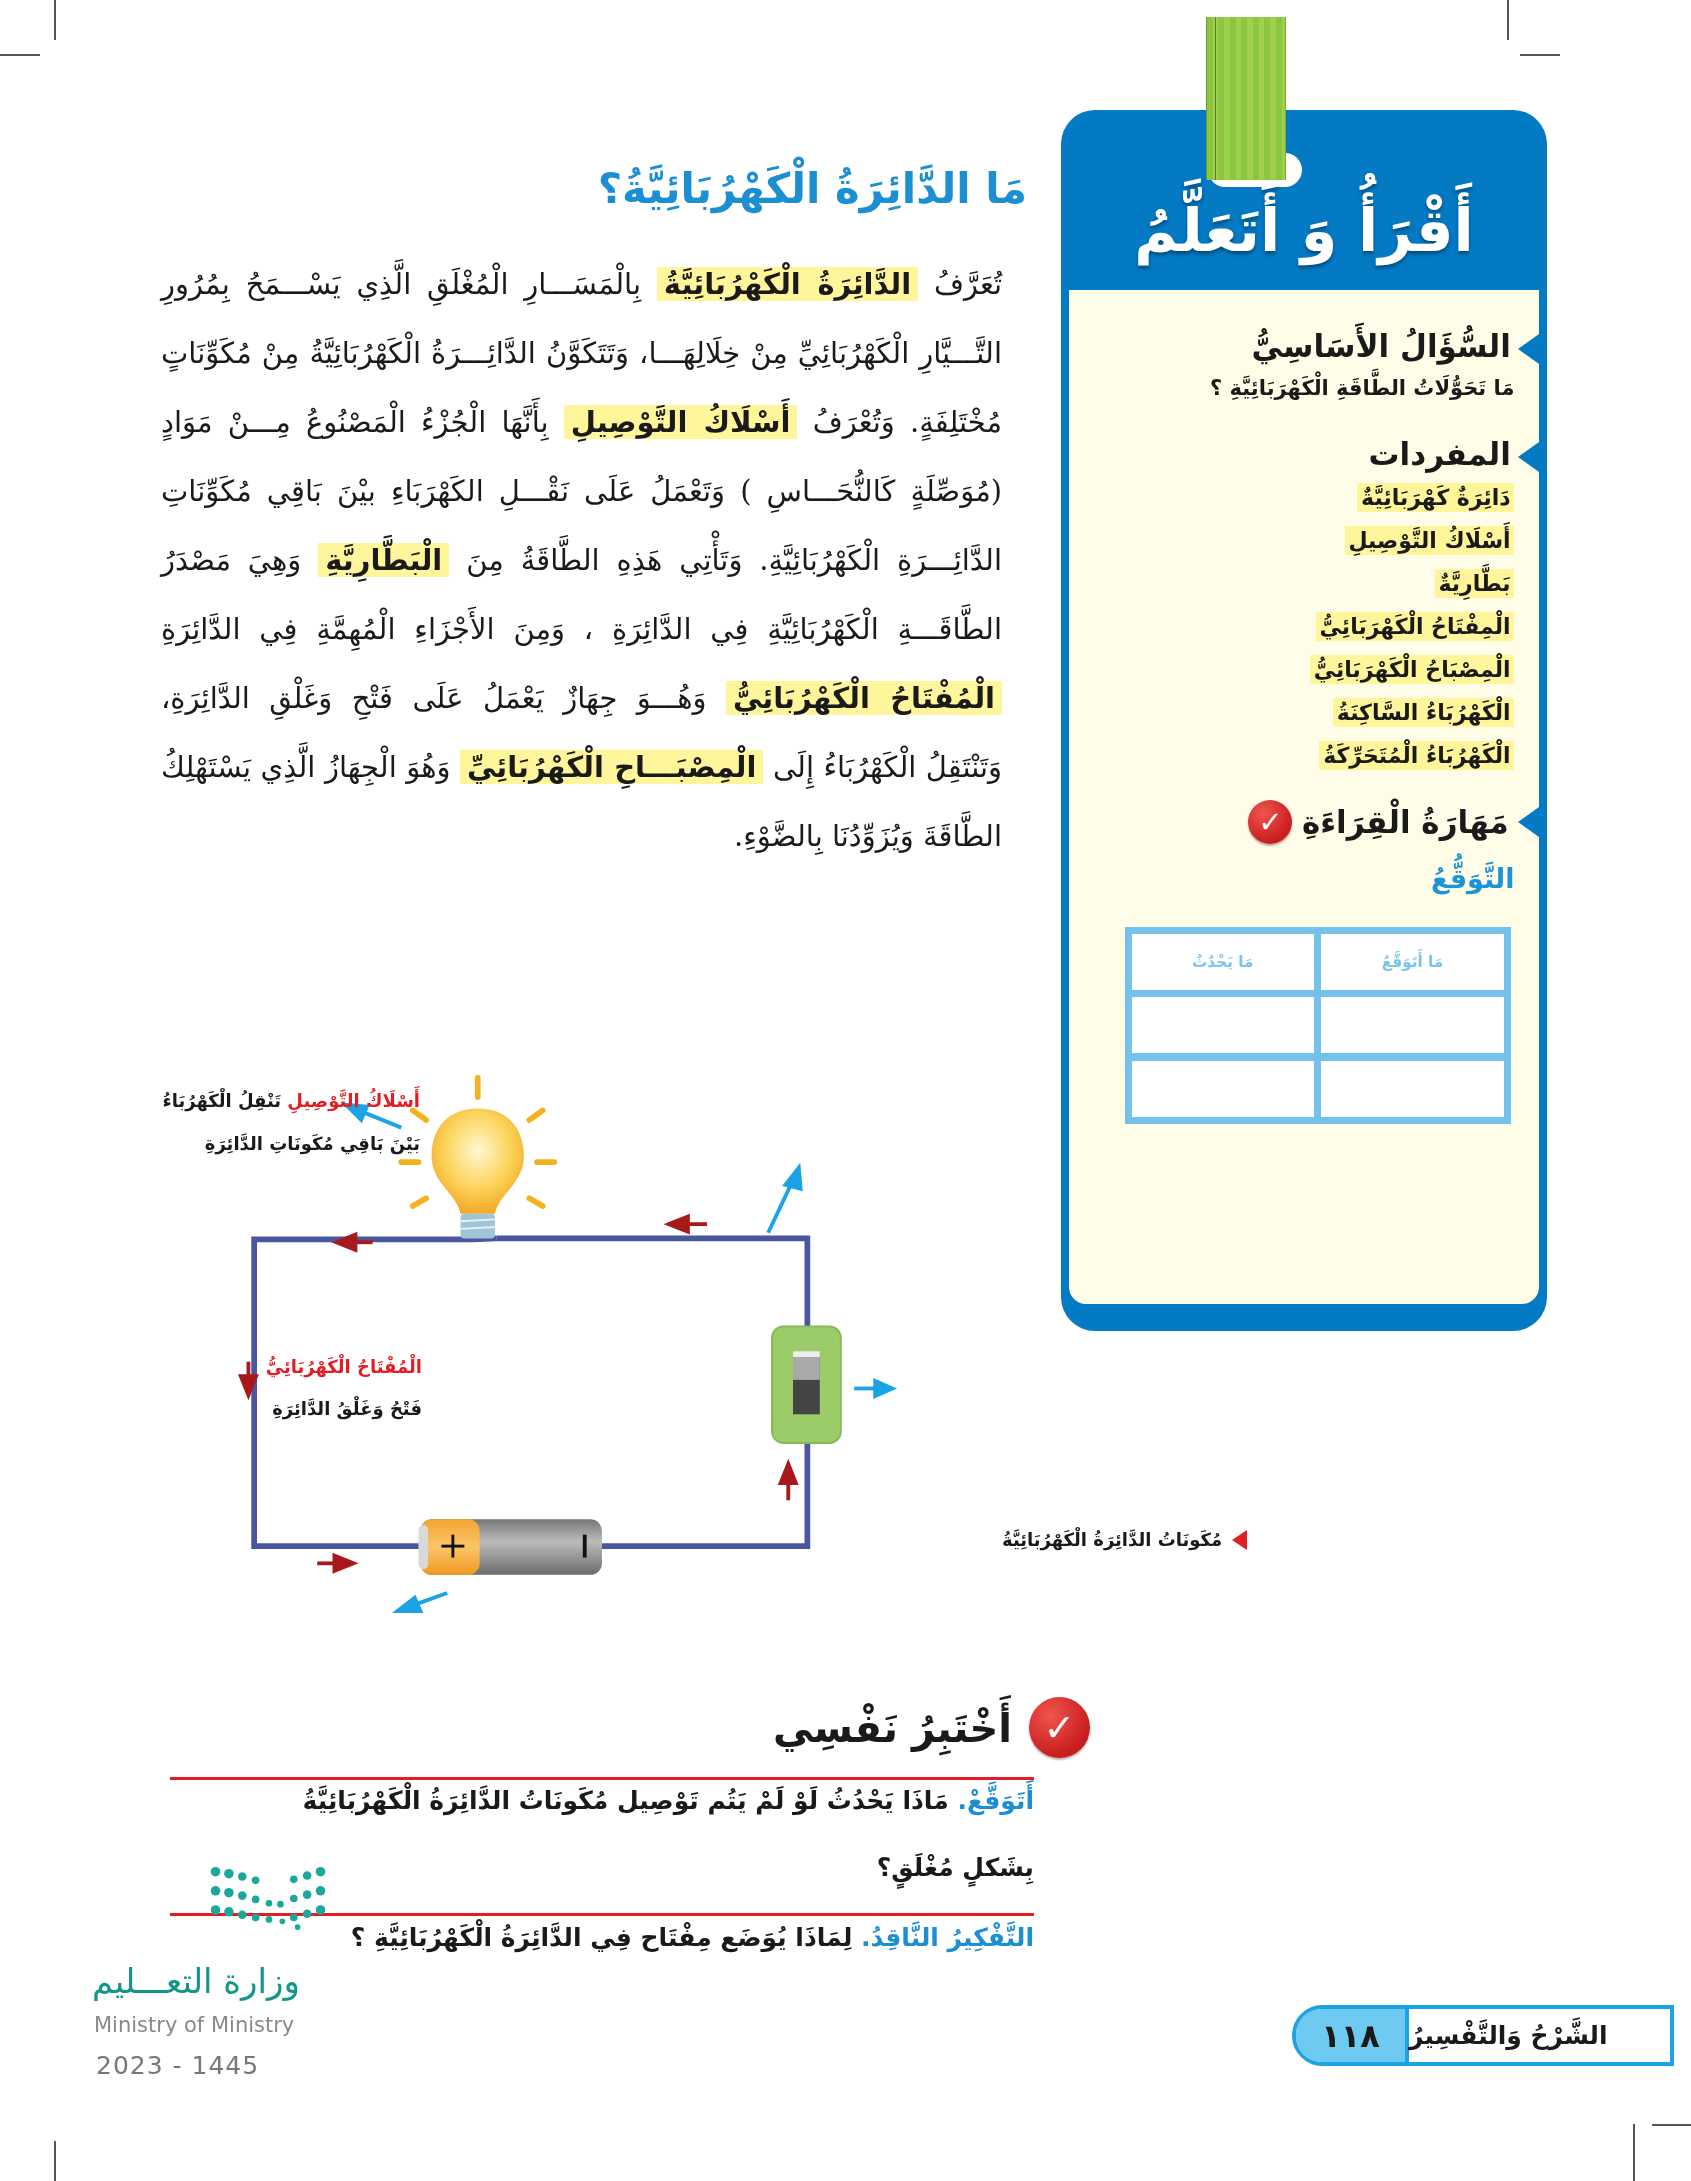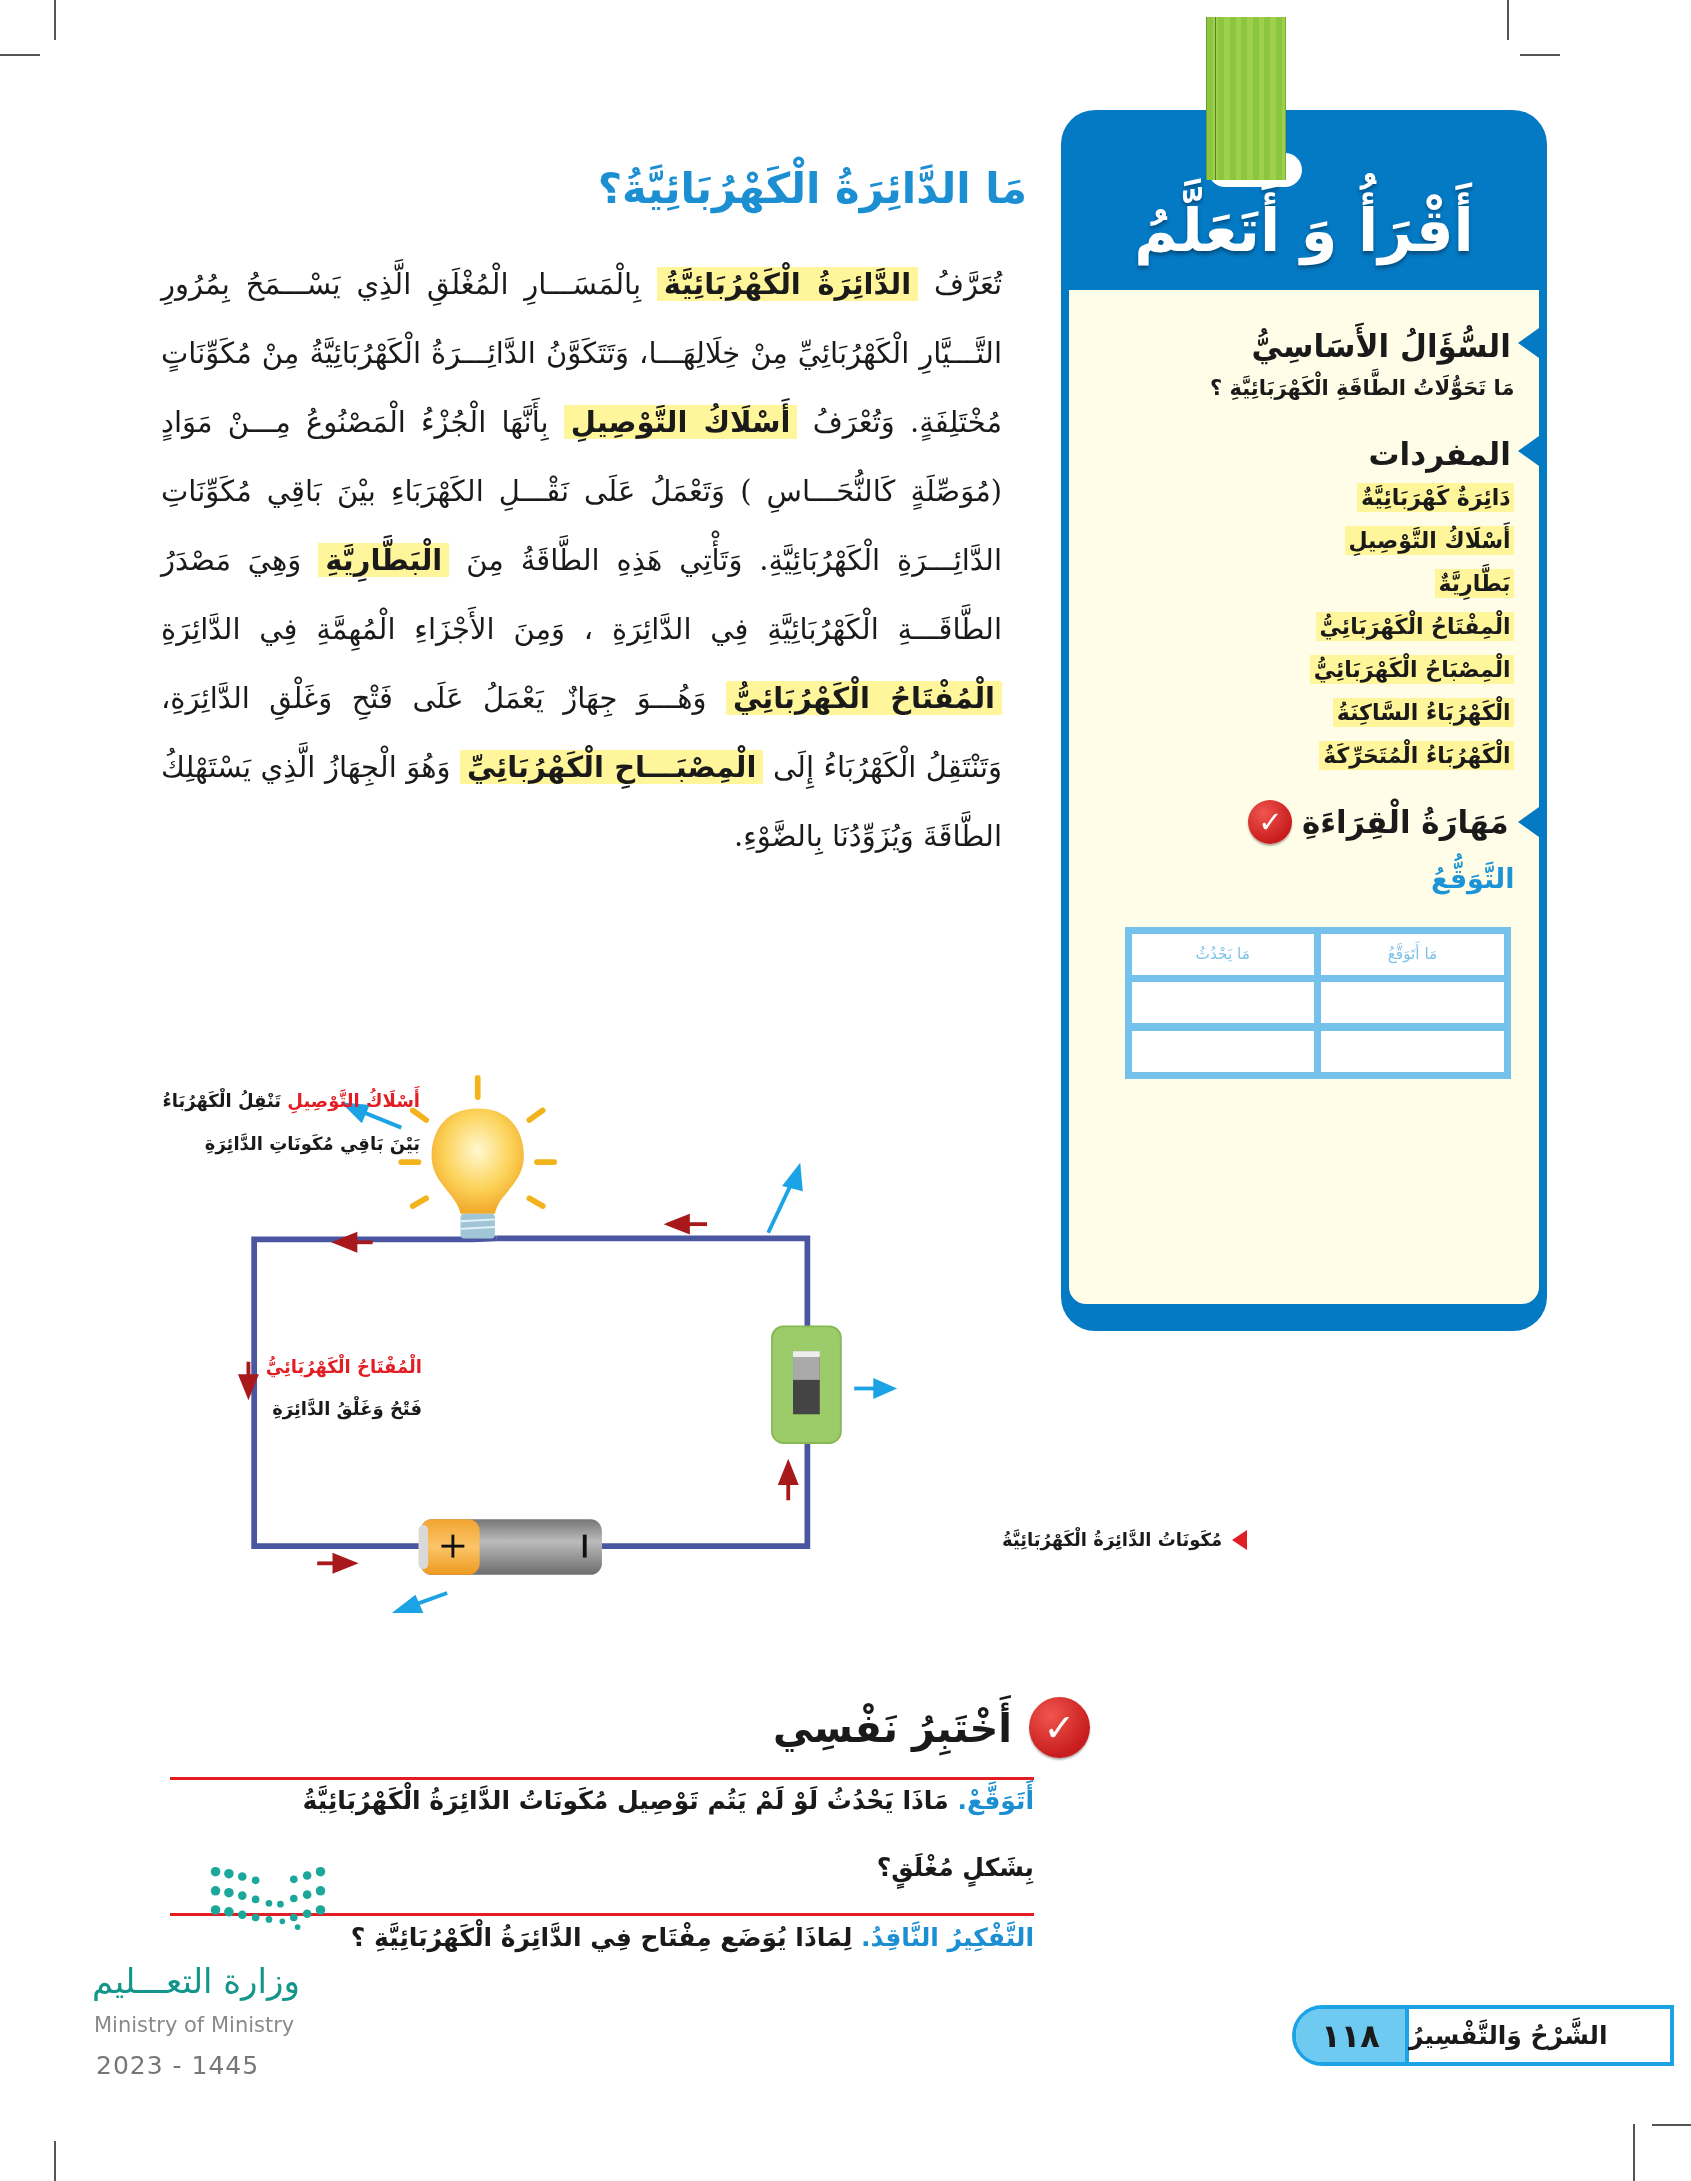--- a/index.html
+++ b/index.html
@@ -15,36 +15,36 @@
     .ribbon::after { content: ""; position: absolute; left: 7.6px; top: 0; width: 1.9px; height: 100%; background: #5a7f26; }
     .card { position: absolute; left: 1061px; top: 110px; width: 486px; height: 1221px;
       background: #0479c4; border-radius: 34px; }
     .card-slot { position: absolute; left: 147px; top: 43px; width: 94px; height: 34px; border-radius: 17px; background: #fff; }
     .card-title { position: absolute; left: 0; right: 0; top: 86px; text-align: center; color: #fff;
       font-family: "DejaVu Sans", sans-serif; font-weight: bold; font-size: 59px;
       text-shadow: 0 2.9px 3.8px rgba(0,0,0,.35); direction: rtl; }
     .card-body { position: absolute; left: 7.6px; right: 7.6px; top: 180px; bottom: 27px; background: #fffde8;
       border-radius: 0 0 17px 17px; padding: 38px 25px 0 25px; direction: rtl; }
 
-    .sec-head { display: flex; align-items: flex-start; gap: 7.6px; font-size: 31px; font-weight: bold; color: #1a1a1a; margin-right: -25px; }
+    .sec-head { display: flex; align-items: flex-end; gap: 7.6px; font-size: 31px; font-weight: bold; color: #1a1a1a; margin-right: -25px; }
     .tri { width: 0; height: 0; border-top: 15.3px solid transparent; border-bottom: 15.3px solid transparent; border-right: 21px solid #0479c4; }
     .ess-q { font-size: 21px; font-weight: bold; margin: 11.5px 0 36px 0; }
     .vocab { list-style: none; margin-top: 13.4px; }
     .vocab li { margin-bottom: 18px; }
     .hl { background: #fff59a; padding: 1.9px 3.8px; }
     .vocab span { font-size: 22px; font-weight: bold; }
     .skill-row { display: flex; align-items: center; gap: 9.6px; margin-top: 32.5px; margin-right: -25px; }
     .check { width: 44px; height: 44px; border-radius: 50%; background: radial-gradient(circle at 35% 30%, #f0554d, #c81d1e 70%);
       display: flex; align-items: center; justify-content: center; color: #fff; font-size: 29px; font-weight: bold;
       box-shadow: 0 1.9px 1.9px rgba(0,0,0,.3); }
     .predict { color: #1c95d8; font-size: 27px; font-weight: bold; margin-top: 19px; }
     .ptable { margin-top: 32.5px; margin-right: 3.8px; width: 386px; border: 7.6px solid #74c2ec; background: #74c2ec;
       display: grid; grid-template-columns: 1fr 1fr; gap: 7.6px; }
-    .ptable div { background: #fff; height: 41px; display: flex; align-items: center; justify-content: center;
-      color: #7cc3ea; font-size: 15.3px; font-weight: normal; }
+    .ptable div { background: #fff; height: 56px; display: flex; align-items: center; justify-content: center;
+      color: #7cc3ea; font-size: 15.3px; font-weight: bold; }
 
     
     .main-title { position: absolute; right: 665px; top: 164px; color: #1c8fd3; font-size: 42px; font-weight: bold; direction: rtl; white-space: nowrap; }
     .para { position: absolute; left: 161px; top: 250px; width: 841px; direction: rtl; text-align: justify;
       font-family: "DejaVu Serif", serif; font-size: 29px; line-height: 69px; text-align-last: right; }
     .para b { font-family: "DejaVu Sans", sans-serif; font-weight: bold; background: #fff59a; padding: 0 7px; }
 
     
     .diagram { position: absolute; left: 0; top: 0; width: 1051px; height: 1682px; pointer-events: none; }
     .label-red { color: #e21d24; font-weight: bold; font-size: 18px; }

